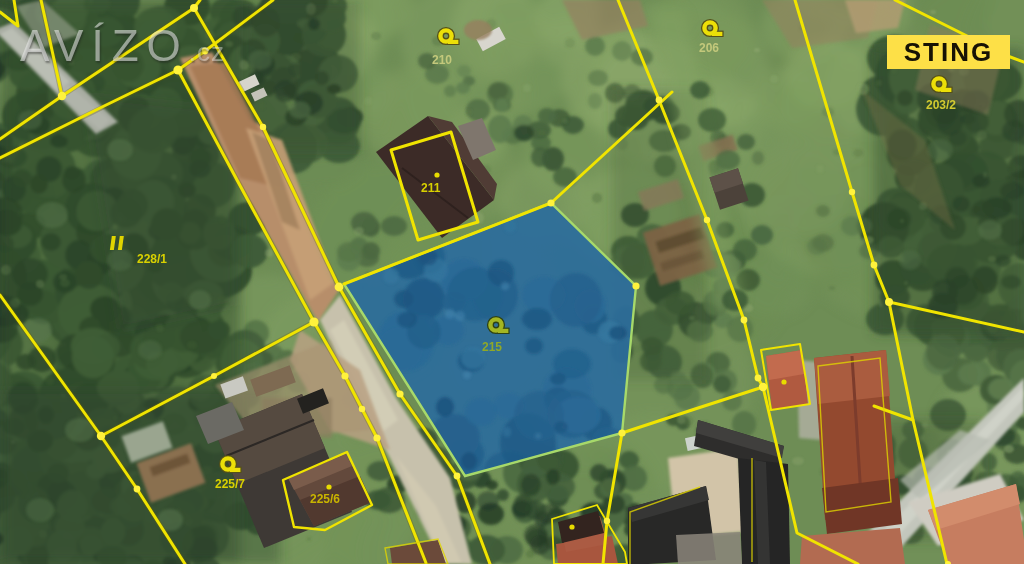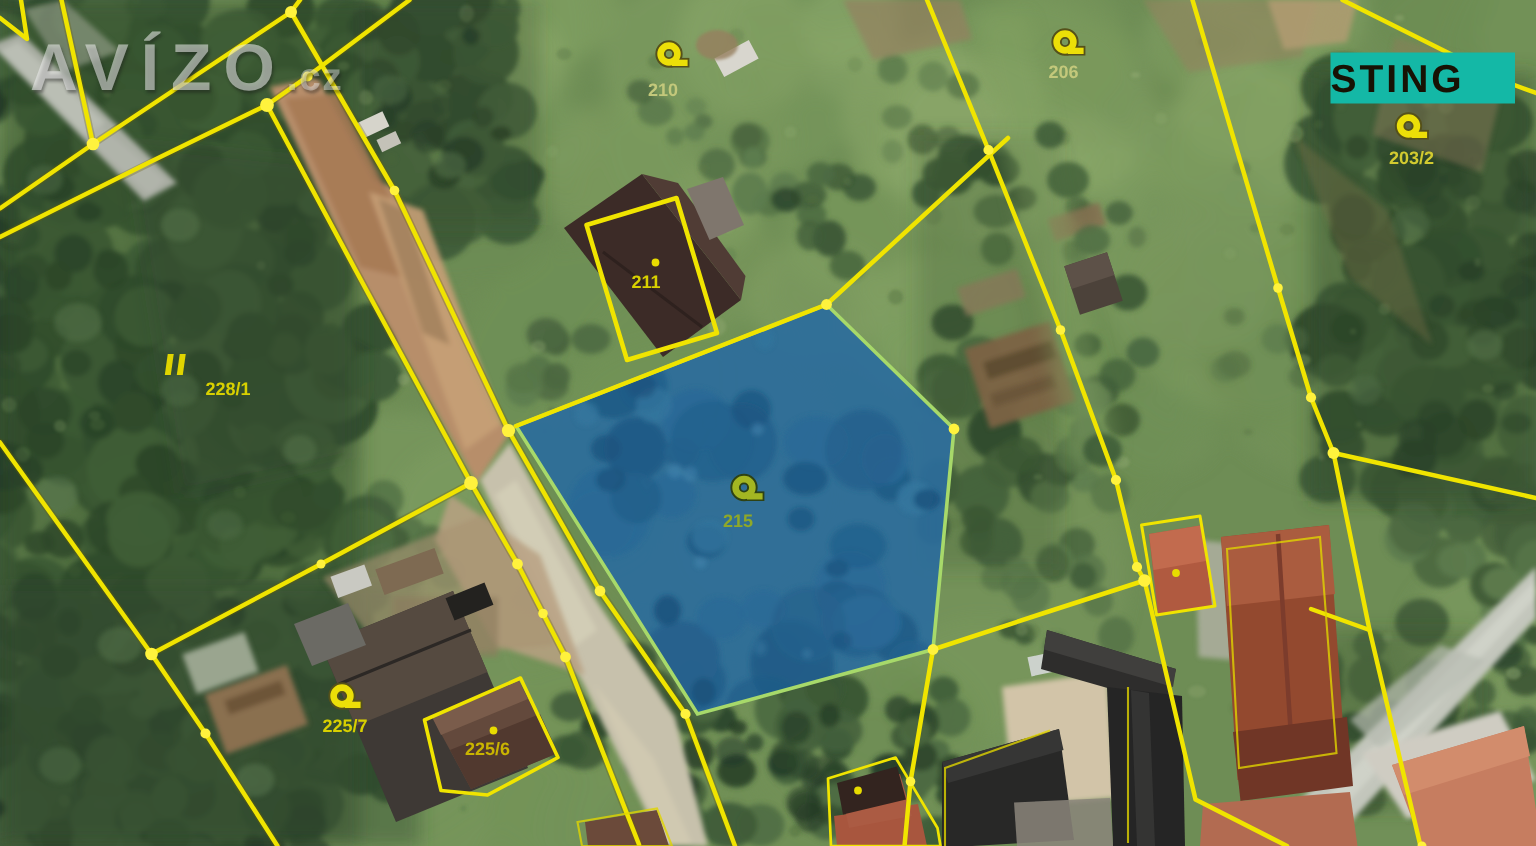--- a/index.html
+++ b/index.html
@@ -1,20 +1,20 @@
 <!DOCTYPE html>
 <html><head>
 <meta charset="utf-8">
 <style>
 html,body{margin:0;padding:0;background:#76945c;}
 #wrap{position:relative;width:1024px;height:564px;overflow:hidden;font-family:"Liberation Sans",sans-serif;}
 #wrap svg{position:absolute;top:0;left:0;display:block;}
-.wm{position:absolute;left:20px;top:21px;font-weight:bold;font-size:44px;letter-spacing:8px;color:rgba(240,240,240,0.55);text-shadow:1px 2px 2px rgba(25,25,25,0.4);text-align:center;}
+.wm{position:absolute;left:20px;top:21px;font-weight:normal;font-size:44px;letter-spacing:8px;color:rgba(240,240,240,0.55);text-shadow:1px 2px 2px rgba(25,25,25,0.4);text-align:center;}
 .wm .cz{font-size:26px;letter-spacing:1px;color:rgba(228,228,228,0.45);}
-.badge{position:absolute;left:887px;top:35px;width:123px;height:34px;background:#14b8a6;color:#171204;font-weight:bold;font-size:26px;letter-spacing:2px;text-align:left;line-height:34px;}
+.badge{position:absolute;left:887px;top:35px;width:123px;height:34px;background:#fde047;color:#171204;font-weight:bold;font-size:26px;letter-spacing:2px;text-align:center;line-height:34px;}
 </style>
 </head>
 <body>
 <div id="wrap">
 <svg width="1024" height="564" viewBox="0 0 1024 564">
 <defs>
 <filter id="b6" x="-30%" y="-30%" width="160%" height="160%">
           <feGaussianBlur stdDeviation="6"></feGaussianBlur>
         </filter>
 <filter id="b3" x="-30%" y="-30%" width="160%" height="160%">

